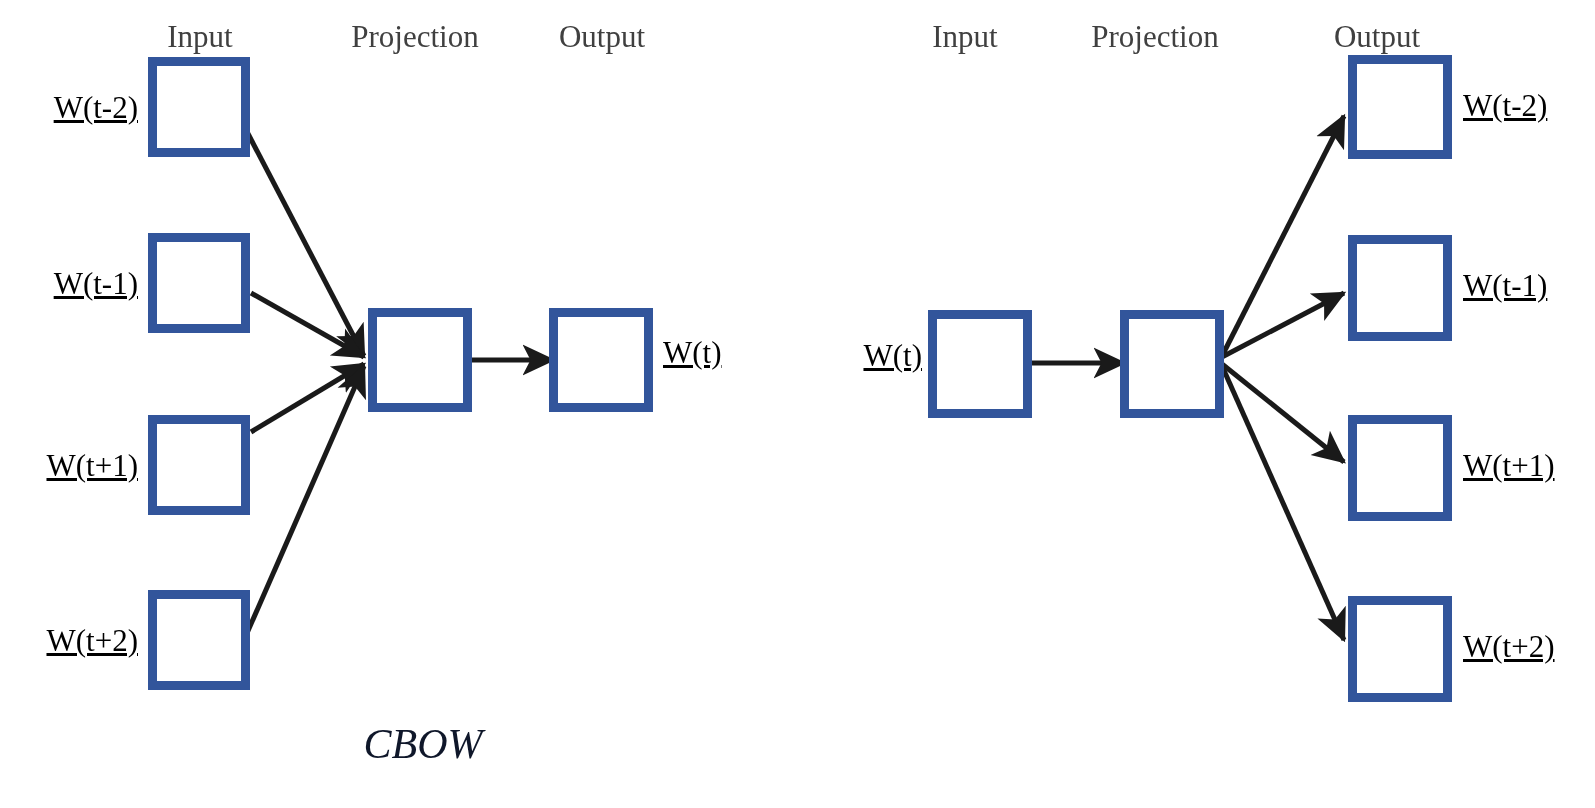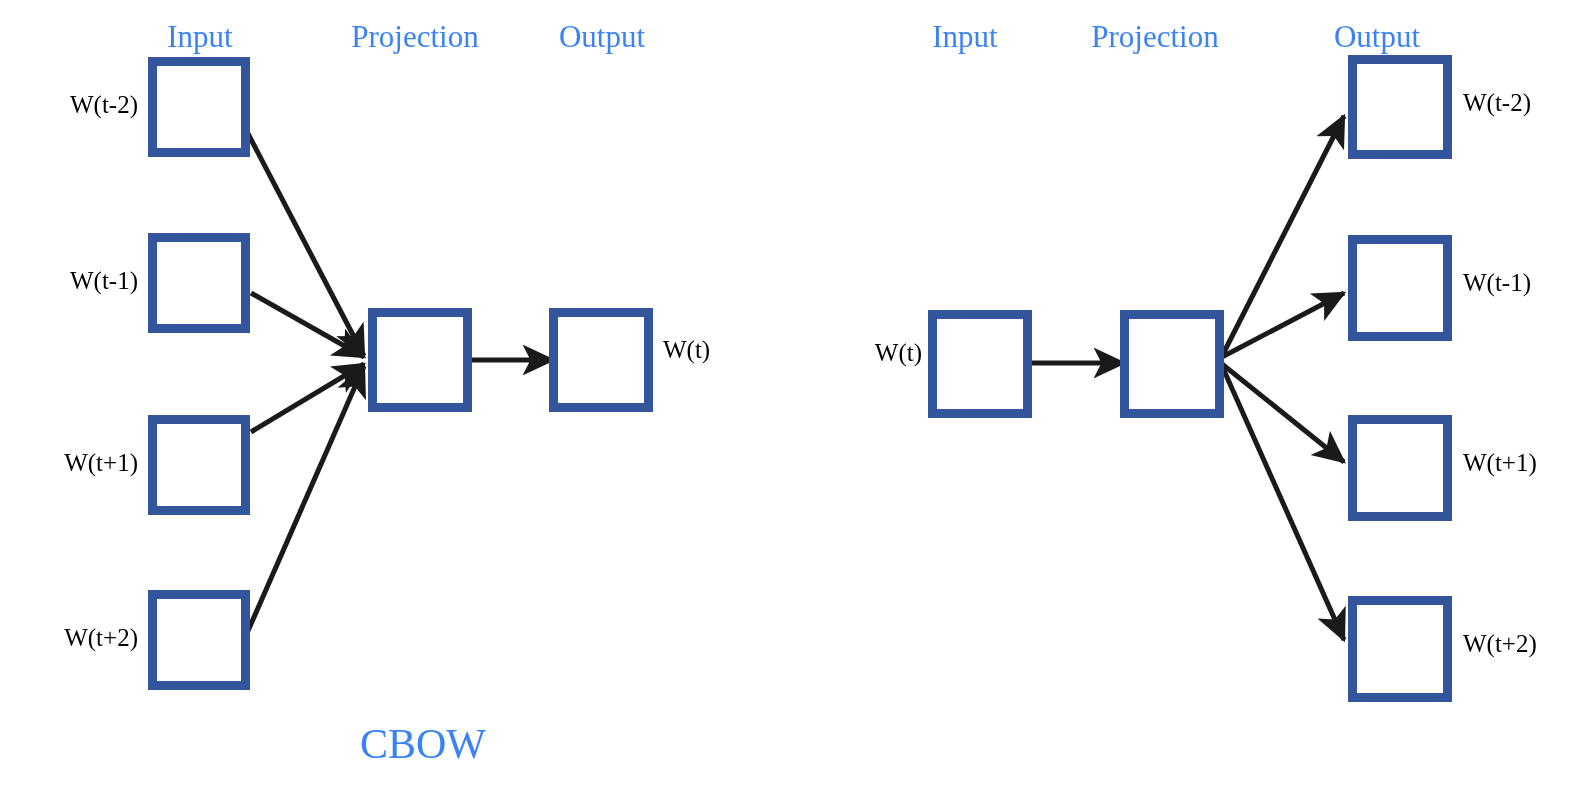--- a/index.html
+++ b/index.html
@@ -29,39 +29,41 @@
     box-sizing: border-box;
     background: #ffffff;
     border: 9px solid #32559B;
   }
   .col-header {
     position: absolute;
     font-size: 31px;
     line-height: 1;
     white-space: nowrap;
     text-align: center;
-    color: #3b82f6;
+    color: #404040;
   }
   .node-label {
     position: absolute;
-    font-size: 25px;
+    font-size: 31px;
     line-height: 1;
     white-space: nowrap;
     color: #000000;
+    text-decoration: underline;
   }
   .node-label.right-aligned {
     text-align: right;
   }
   .model-caption {
     position: absolute;
     font-size: 42px;
     line-height: 1;
     white-space: nowrap;
     text-align: center;
-    color: #3b82f6;
+    color: #0f172a;
+    font-style: italic;
   }
 </style>
 </head>
 <body>
 
 <div id="canvas">
 
   <svg class="arrows" viewBox="0 0 1595 808">
     <defs>
       <marker id="ah" markerWidth="7" markerHeight="7" refX="6.1" refY="3.5" orient="auto" markerUnits="strokeWidth">

